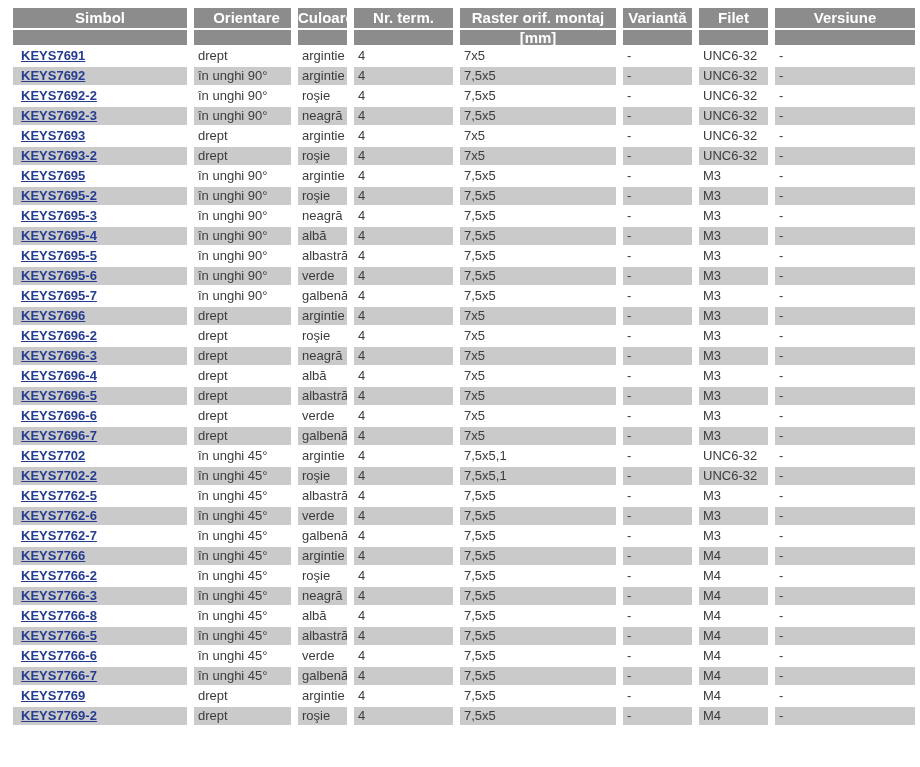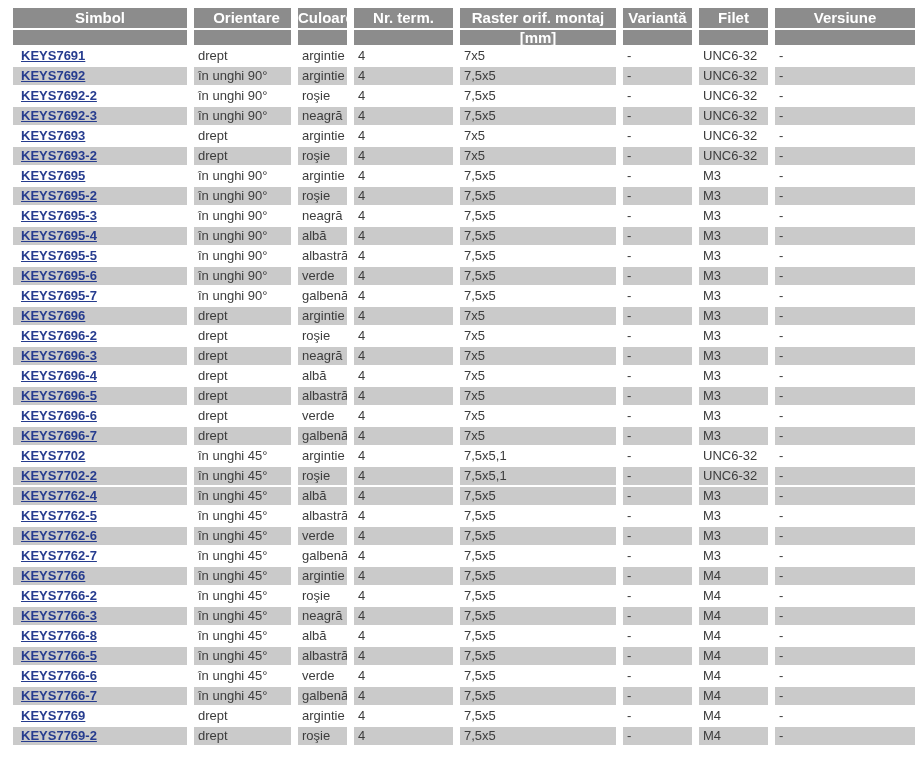--- a/index.html
+++ b/index.html
@@ -266,30 +266,20 @@
         <tr class="alt">
           <td><a class="part" href="#">KEYS7702-2</a></td>
           <td>în unghi 45°</td>
           <td>roşie</td>
           <td>4</td>
           <td>7,5x5,1</td>
           <td>-</td>
           <td>UNC6-32</td>
           <td>-</td>
         </tr>
-        <tr class="alt">
-          <td><a class="part" href="#">KEYS7762-4</a></td>
-          <td>în unghi 45°</td>
-          <td>albă</td>
-          <td>4</td>
-          <td>7,5x5</td>
-          <td>-</td>
-          <td>M3</td>
-          <td>-</td>
-        </tr>
         <tr>
           <td><a class="part" href="#">KEYS7762-5</a></td>
           <td>în unghi 45°</td>
           <td>albastră</td>
           <td>4</td>
           <td>7,5x5</td>
           <td>-</td>
           <td>M3</td>
           <td>-</td>
         </tr>

